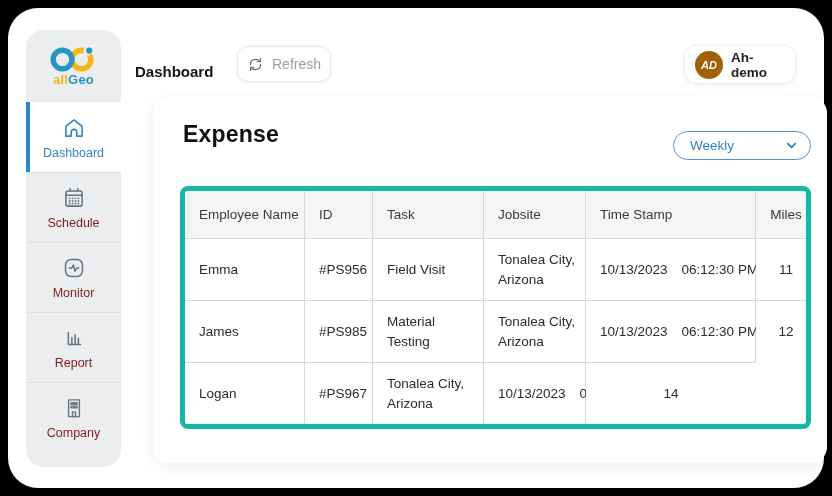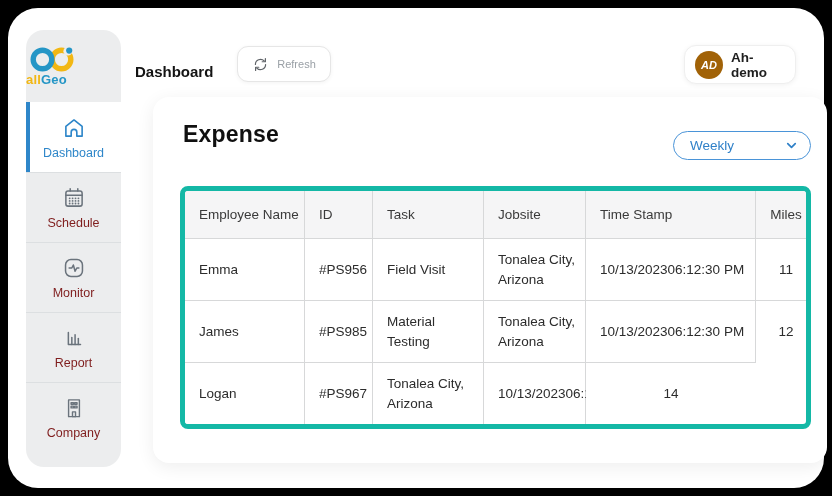--- a/index.html
+++ b/index.html
@@ -22,21 +22,21 @@
     position: absolute; left: 18px; top: 22px;
     width: 95px; height: 437px;
     background: #ecedee;
     border-radius: 18px;
     overflow: hidden;
     display: flex; flex-direction: column;
   }
   .logo-block {
     height: 72px; flex: none;
     display: flex; flex-direction: column;
-    align-items: flex-start; justify-content: center;
+    align-items: center; justify-content: center;
   }
   .logo-text { font-size: 13px; font-weight: 700; margin-top: -2px; letter-spacing: .2px; }
   .logo-text .all { color: #f2b713; }
   .logo-text .geo { color: #2596c6; }
   .nav-item {
     height: 70px; flex: none;
     display: flex; flex-direction: column;
     align-items: center; justify-content: center;
     gap: 5px;
     color: #7f1d1d; font-size: 12.5px;
@@ -68,21 +68,21 @@
   .refresh-btn {
     position: absolute; left: 229px; top: 38px;
     width: 94px; height: 36px;
     background: #fff;
     border: 1px solid #e6e6e6;
     border-radius: 11px;
     box-shadow: 0 1px 4px rgba(0,0,0,.05);
     display: flex; align-items: center; justify-content: center;
     gap: 8px; cursor: pointer;
   }
-  .refresh-btn .label { font-size: 11px; color: #9aa0a6; }
+  .refresh-btn .label { font-size: 14px; color: #9aa0a6; }
   .user-pill {
     position: absolute; left: 676px; top: 37px;
     width: 112px; height: 39px;
     background: #fff;
     border: 1px solid #efefef;
     border-radius: 12px;
     box-shadow: 0 1px 5px rgba(0,0,0,.06);
     display: flex; align-items: center;
     padding: 0 10px; gap: 8px; cursor: pointer;
   }
@@ -145,21 +145,21 @@
     height: 62px;
     display: flex; align-items: center;
     padding-left: 14px; padding-right: 6px;
     font-size: 13.5px; color: #2c2c2c;
     border-right: 1px solid #d7d8d9;
     border-top: 1px solid #d7d8d9;
     line-height: 1.45;
     background: #fff;
   }
   .td.miles { border-right: none; justify-content: center; padding-left: 0; padding-right: 0; }
-  .td.timestamp { white-space: nowrap; }
+  .td.timestamp { gap: 14px; white-space: nowrap; }
 </style>
 </head>
 <body>
 
 <div class="window">
 
   <nav class="sidebar">
     <div class="logo-block">
       <svg width="56" height="28" viewBox="0 0 56 28">
         <circle cx="35.5" cy="13.5" r="9.3" fill="none" stroke="#f2b713" stroke-width="5.4"></circle>

